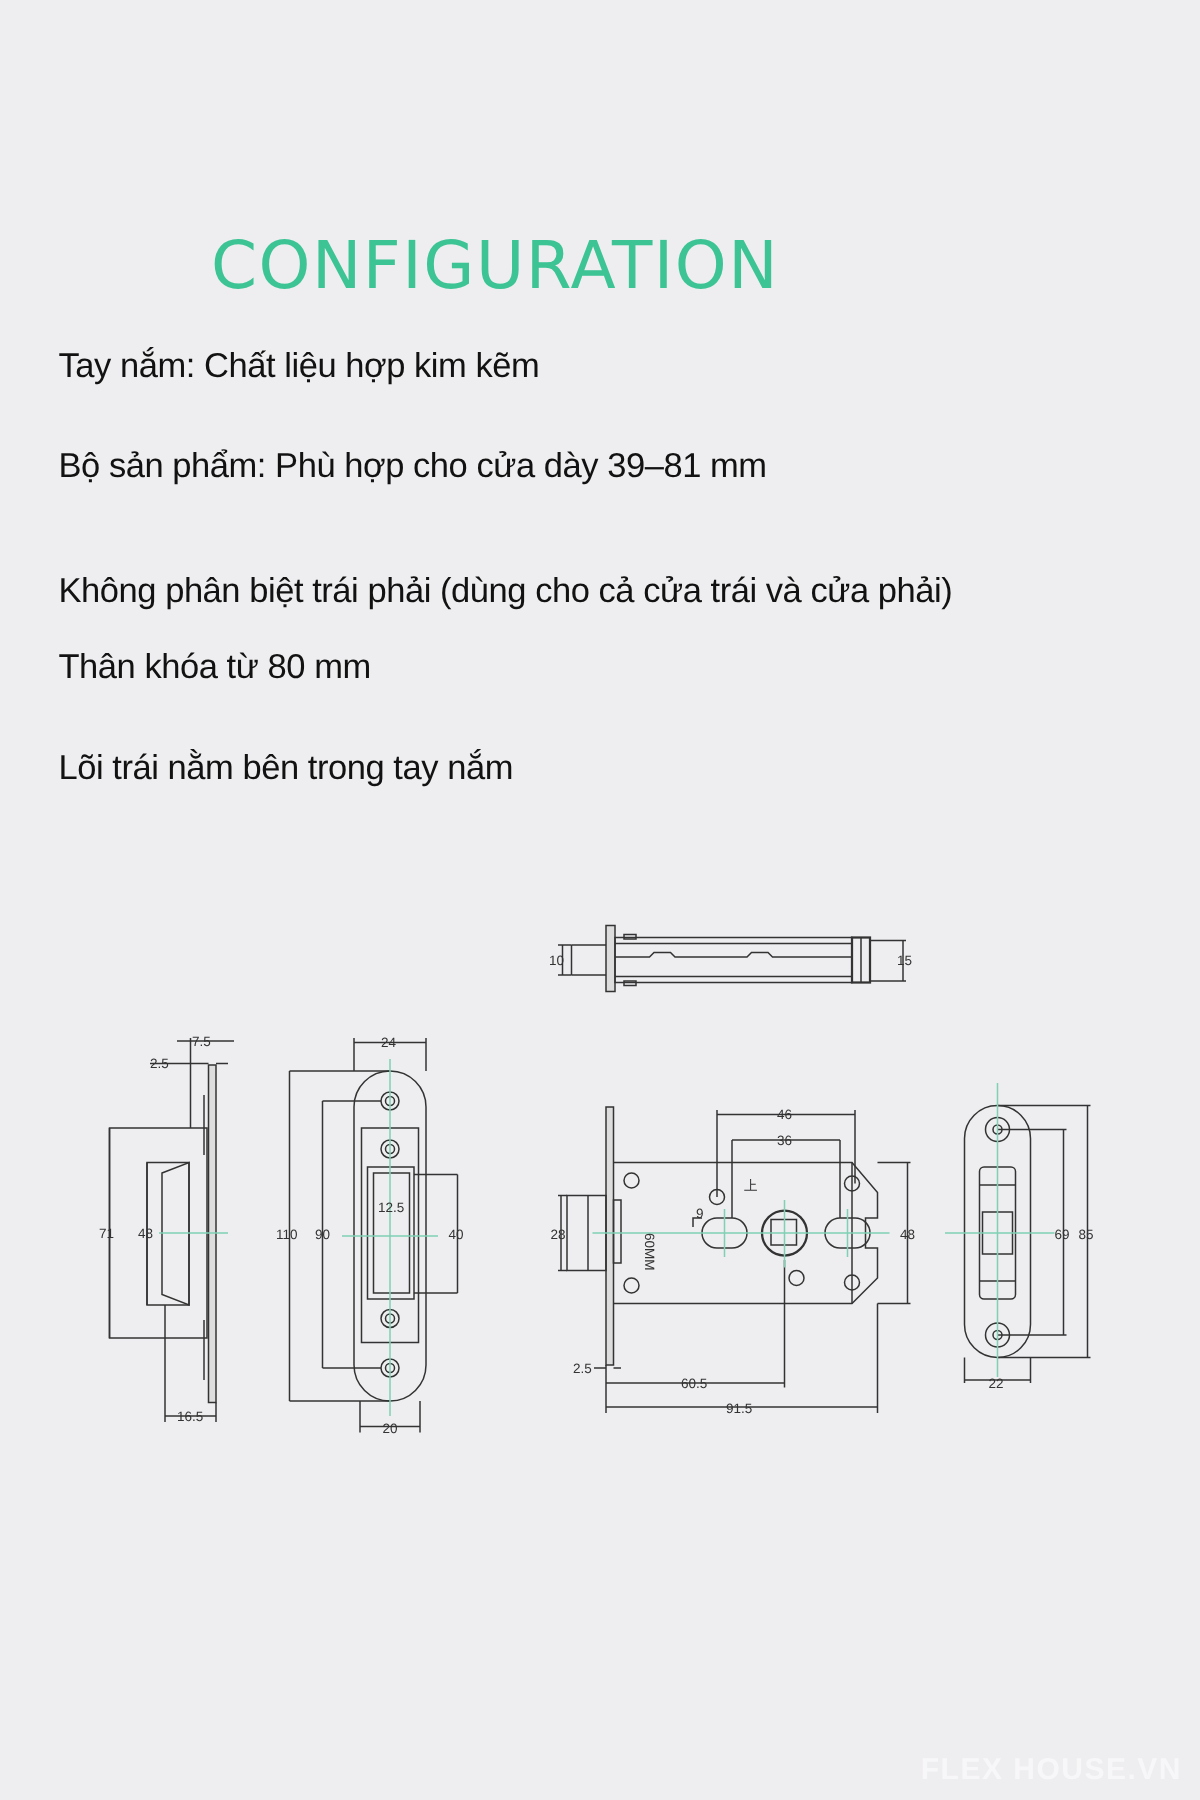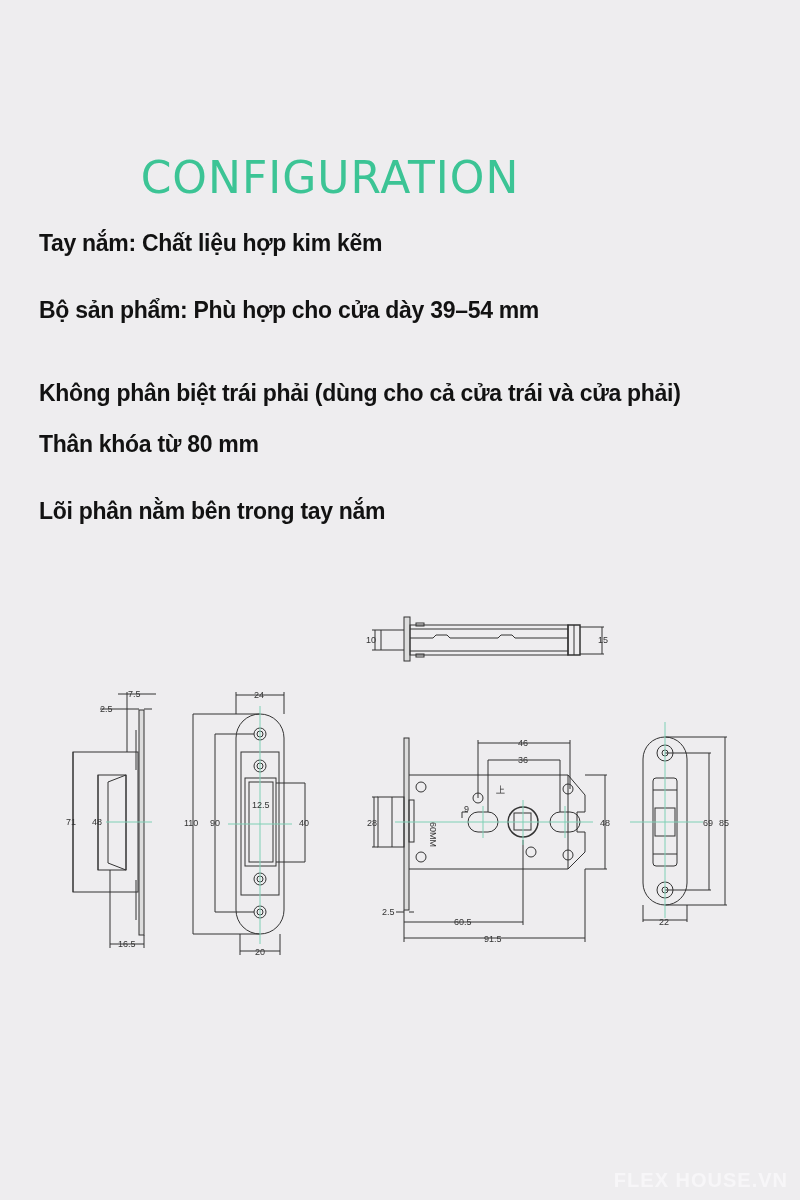--- a/index.html
+++ b/index.html
@@ -13,21 +13,21 @@
       position: absolute; left: 0; top: 152px; width: 660px;
       text-align: center;
       color: #3cc495;
       font-family: "DejaVu Sans", sans-serif;
       font-size: 44px; font-weight: 400;
       letter-spacing: 1px;
     }
     .spec {
       position: absolute; left: 39px;
       font-family: "Liberation Sans", sans-serif;
-      font-weight: 700; font-size: 23px;
+      font-weight: 400; font-size: 23px;
       color: #121212;
       letter-spacing: -0.3px;
       text-align: right;
     }
     .drawing {
       position: absolute; left: 0; top: 590px; width: 800px; height: 380px;
     }
     .drawing text {
       font-family: "Liberation Sans", sans-serif;
       font-size: 9px; fill: #333;
@@ -38,24 +38,24 @@
       font-weight: 700; font-size: 20px;
       color: #f7f6f8; letter-spacing: 1px;
     }
   </style>
 </head>
 <body>
 
 <div class="title">CONFIGURATION</div>
 
 <div class="spec" style="top:230px">Tay nắm: Chất liệu hợp kim kẽm</div>
-<div class="spec" style="top:297px">Bộ sản phẩm: Phù hợp cho cửa dày 39–54 mm</div>
+<div class="spec" style="top:297px">Bộ sản phẩm: Phù hợp cho cửa dày 39–81 mm</div>
 <div class="spec" style="top:380px">Không phân biệt trái phải (dùng cho cả cửa trái và cửa phải)</div>
 <div class="spec" style="top:431px">Thân khóa từ 80 mm</div>
-<div class="spec" style="top:498px">Lõi phân nằm bên trong tay nắm</div>
+<div class="spec" style="top:498px">Lõi trái nằm bên trong tay nắm</div>
 
 <svg class="drawing" viewBox="0 590 800 380" width="800" height="380">
   <g fill="none" stroke="#333" stroke-width="1">
 
     <g>
       <rect x="404" y="617" width="6" height="44" fill="#ddd"></rect>
       <line x1="381" y1="630" x2="404" y2="630"></line>
       <line x1="381" y1="650" x2="404" y2="650"></line>
       <line x1="381" y1="630" x2="381" y2="650"></line>
       <line x1="372" y1="630" x2="381" y2="630"></line>

